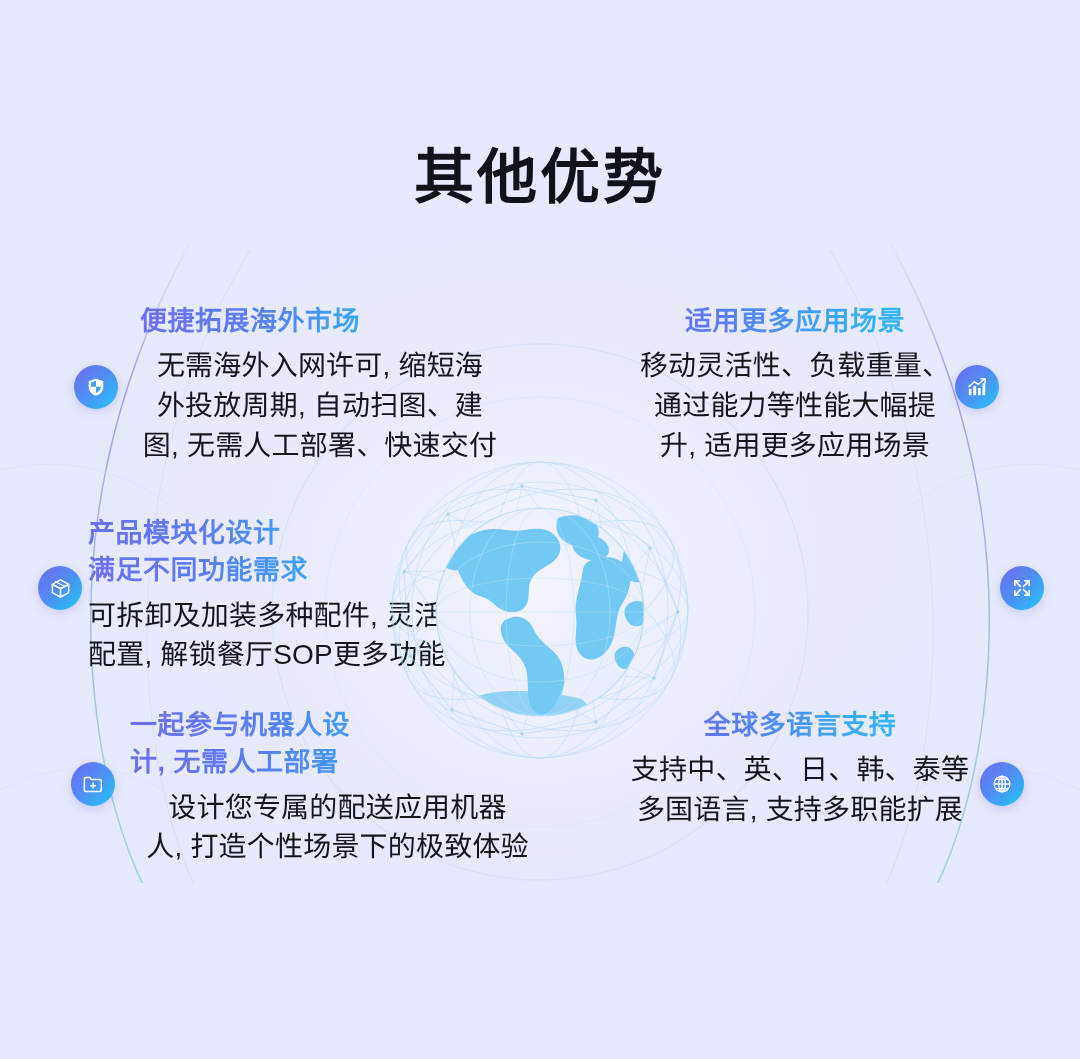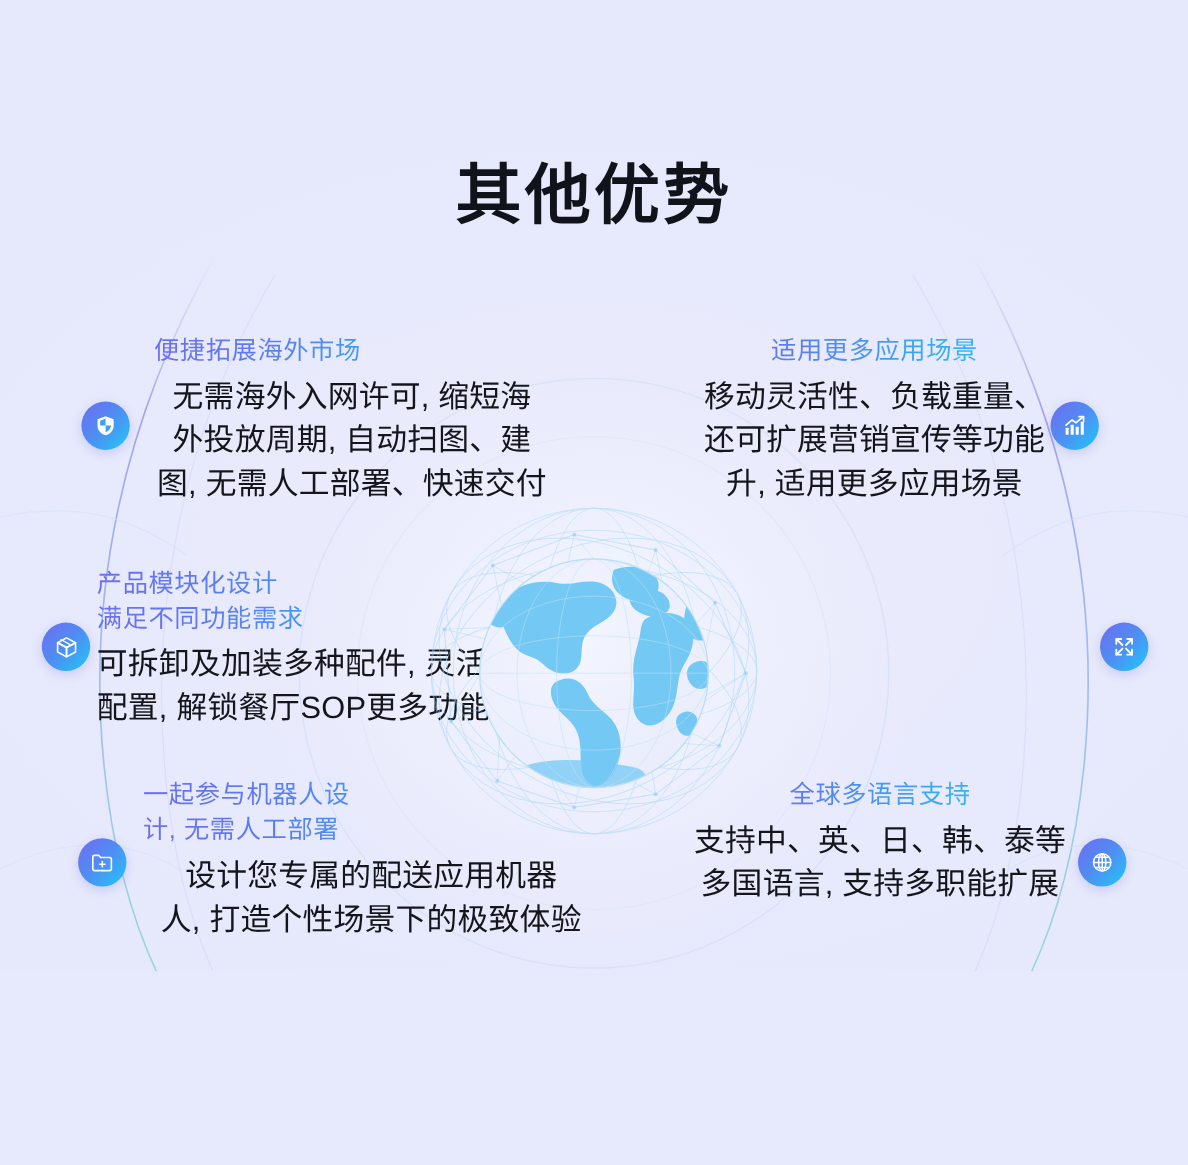--- a/index.html
+++ b/index.html
@@ -29,22 +29,22 @@
     font-size:60px;
     font-weight:700;
     letter-spacing:3px;
     color:#11131a;
     line-height:1.1;
   }
 
   
   .block{position:absolute;}
   .block .heading{
-    font-size:23px;
-    font-weight:400;
+    font-size:27px;
+    font-weight:700;
     line-height:1.38;
     letter-spacing:.5px;
     background:linear-gradient(90deg,#6d6ff0 0%,#5b7df2 30%,#3aa8f4 62%,#25c9f6 100%);
     -webkit-background-clip:text;
     background-clip:text;
     color:transparent;
     -webkit-text-fill-color:transparent;
     white-space:pre-line;
     margin:0 0 6px 0;
   }
@@ -323,21 +323,21 @@
   <div class="block left" id="blk-overseas">
     <p class="heading">便捷拓展海外市场</p>
     <p class="body">无需海外入网许可, 缩短海
 外投放周期, 自动扫图、建
 图, 无需人工部署、快速交付</p>
   </div>
 
   <div class="block center-l" id="blk-performance">
     <p class="heading">适用更多应用场景</p>
     <p class="body">移动灵活性、负载重量、
-还可扩展营销宣传等功能
+通过能力等性能大幅提
 升, 适用更多应用场景</p>
   </div>
 
   <div class="block left" id="blk-modular">
     <p class="heading">产品模块化设计
 满足不同功能需求</p>
     <p class="body">可拆卸及加装多种配件, 灵活
 配置, 解锁餐厅SOP更多功能</p>
   </div>
 

